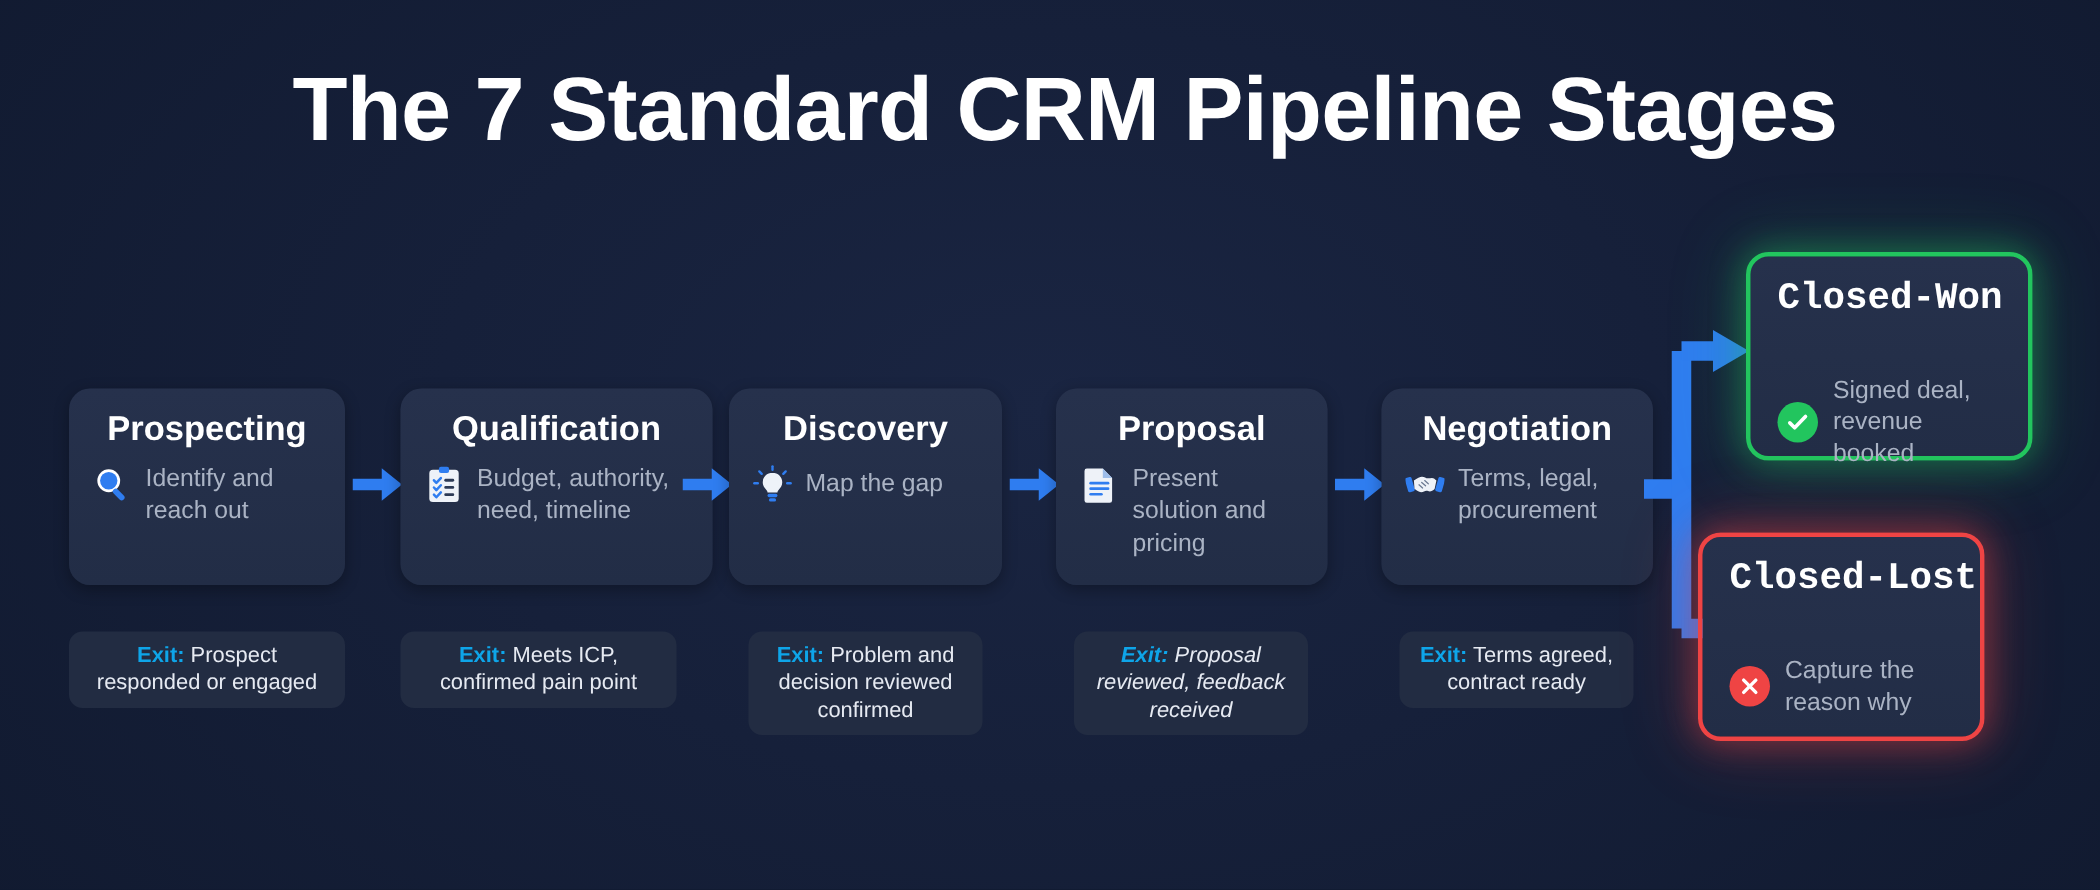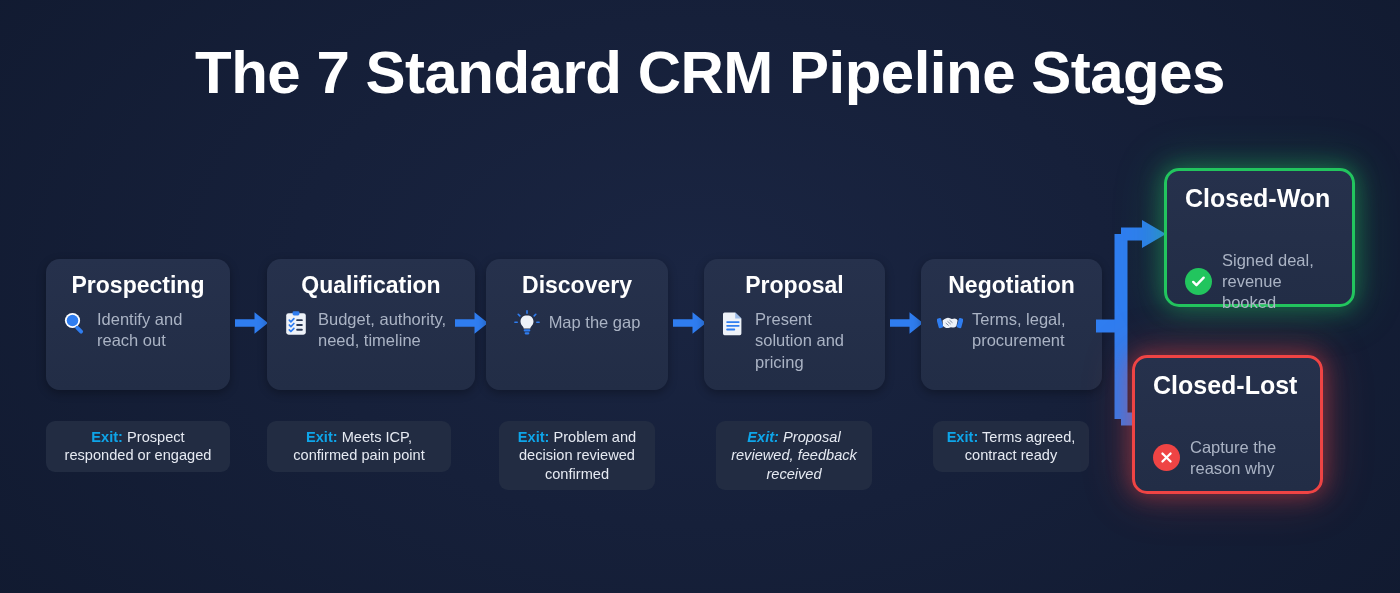--- a/index.html
+++ b/index.html
@@ -33,21 +33,20 @@
 
   
   .card {
     position: absolute;
     background: linear-gradient(180deg, #26314c 0%, #222d46 100%);
     border-radius: 14px;
     box-shadow: 0 3px 10px rgba(0,0,0,0.30);
     padding: 14px 16px 16px 16px;
     display: flex;
     flex-direction: column;
-    align-items: center;
   }
   .card-title {
     color: #ffffff;
     font-size: 23px;
     font-weight: bold;
     text-align: center;
     line-height: 1.1;
     margin-bottom: 11px;
     white-space: nowrap;
   }
@@ -103,23 +102,25 @@
     box-shadow: 0 0 22px 2px rgba(34,197,94,0.40), 0 0 48px 6px rgba(34,197,94,0.18);
   }
   .outcome.lost {
     border: 3px solid #ef4444;
     box-shadow: 0 0 22px 2px rgba(239,68,68,0.42), 0 0 48px 6px rgba(239,68,68,0.20);
   }
   .outcome-title {
     color: #ffffff;
     font-size: 25px;
     font-weight: bold;
+    text-align: center;
     line-height: 1.1;
     margin-bottom: 9px;
     white-space: nowrap;
+    font-family: Liberation Mono, monospace;
   }
   .outcome-body { display: flex; align-items: center; gap: 10px; margin-top: 28px; }
   .outcome-desc { color: #aab3c4; font-size: 16.5px; line-height: 1.28; }
   .badge {
     flex: 0 0 auto;
     width: 27px; height: 27px;
     border-radius: 50%;
     display: flex; align-items: center; justify-content: center;
   }
   .badge.green { background: #22c55e; }

